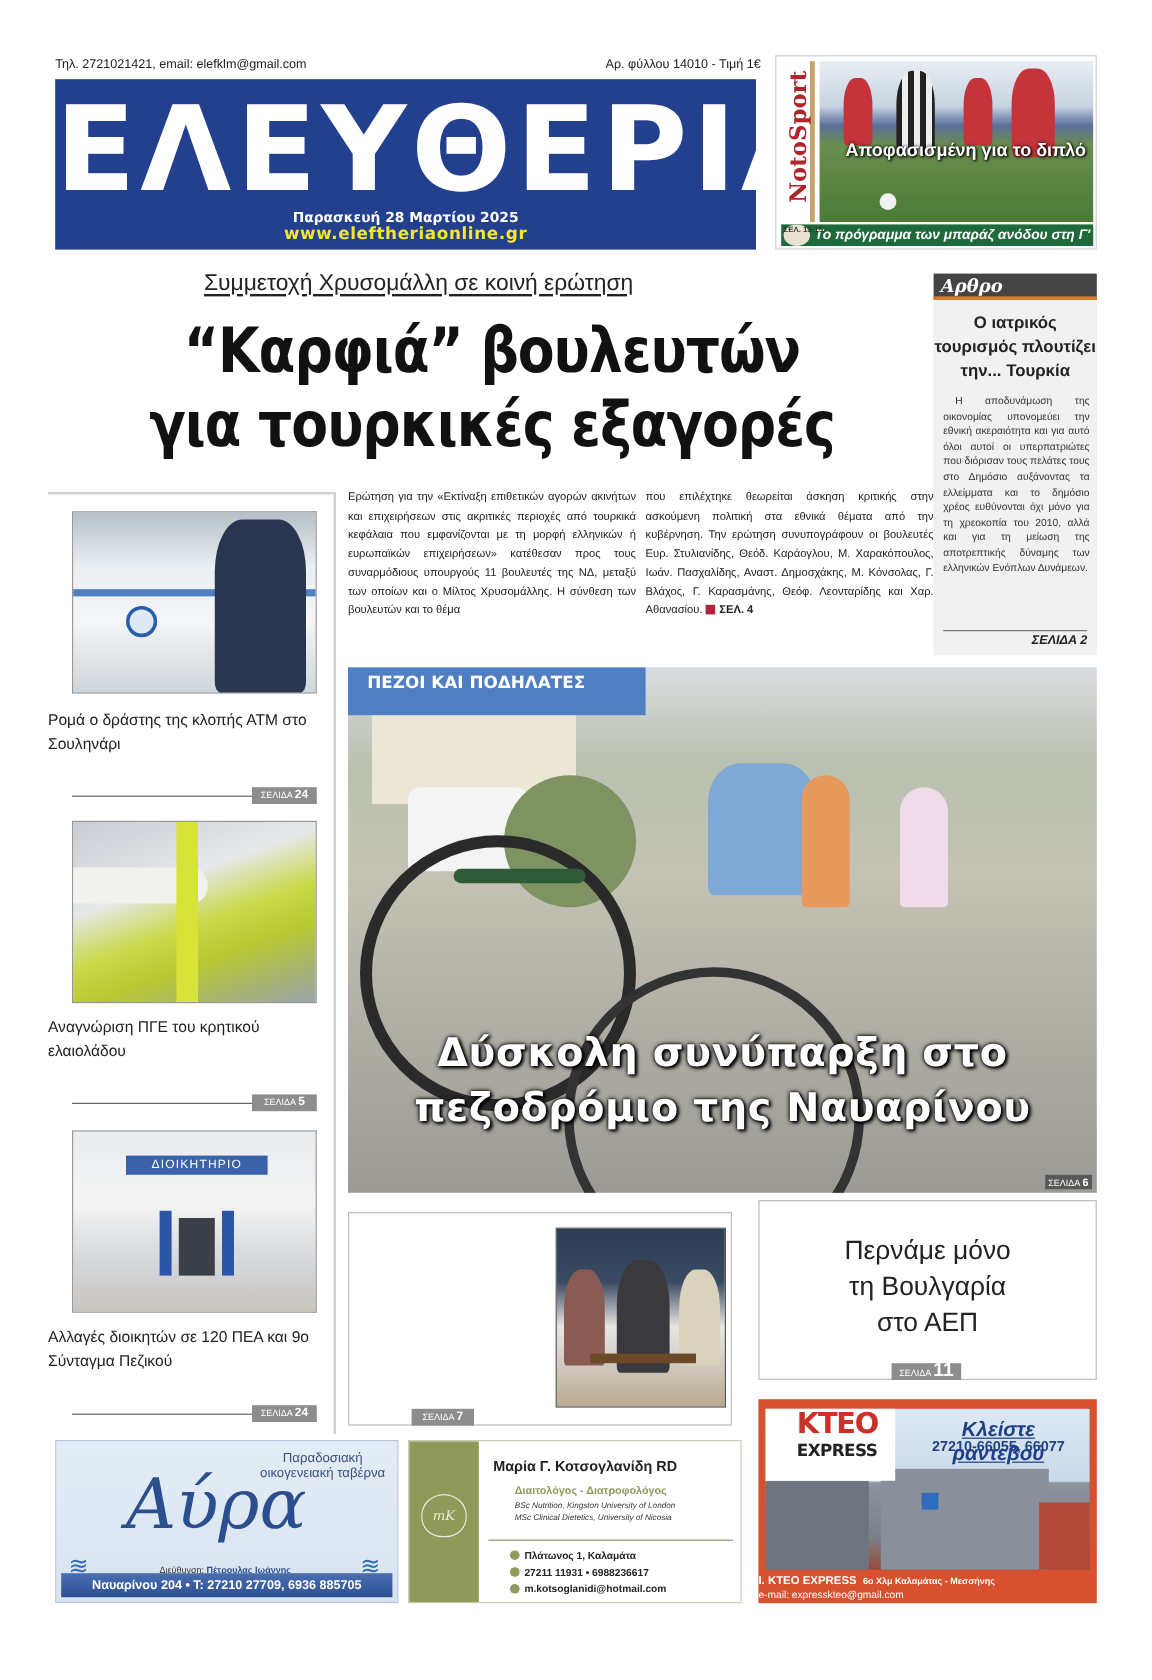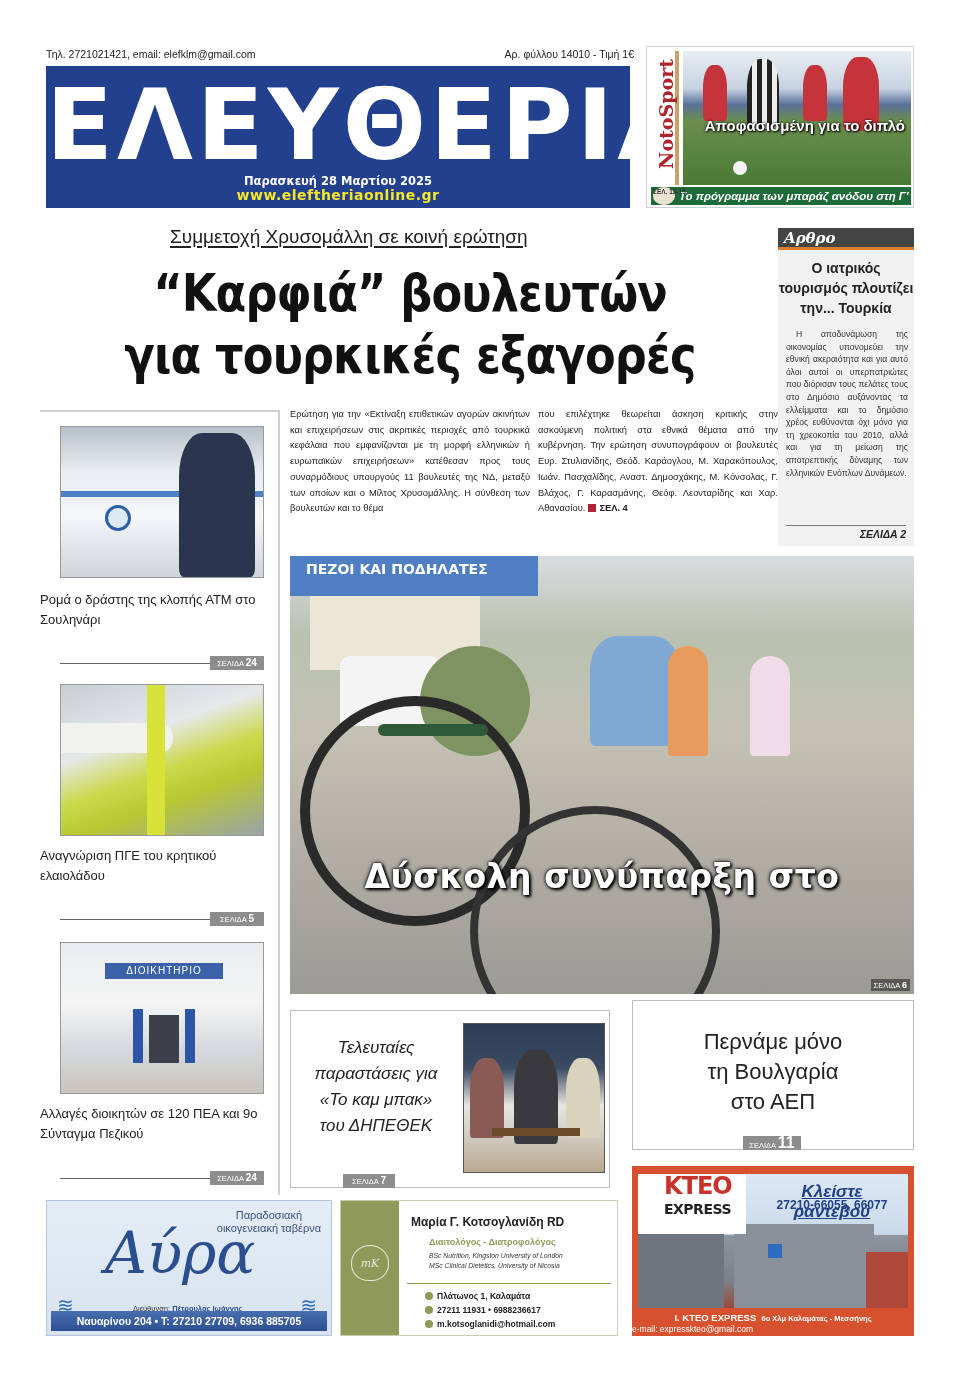--- a/index.html
+++ b/index.html
@@ -92,21 +92,21 @@
   .kots-ico { display: inline-block; width: 8px; height: 8px; border-radius: 50%; background: #8f9a5a; margin-right: 4px; vertical-align: -1px; }
 
   .ad-kteo { left: 632px; top: 1166px; width: 282px; height: 170px; background: #d7512f; overflow: hidden; }
   .kteo-photo { position: absolute; left: 6px; top: 8px; width: 270px; height: 134px;
      background: linear-gradient(180deg, #dce8f4 0%, #cad9ea 45%, #8e949c 46%, #7a8089 80%, #9a4a3a 100%); }
   .kteo-logo { position: absolute; left: 6px; top: 8px; width: 108px; height: 60px; background: #fff; }
   .kteo-logo .k1 { position: absolute; left: 26px; top: -2px; font-family: "DejaVu Sans", sans-serif; font-weight: bold; font-size: 24px; color: #c8322a; letter-spacing: -1px; }
   .kteo-logo .k2 { position: absolute; left: 26px; top: 27px; font-family: "DejaVu Sans", sans-serif; font-weight: bold; font-size: 14px; color: #222; letter-spacing: -0.5px; }
   .kteo-book { position: absolute; left: 130px; top: 16px; width: 140px; text-align: center; color: #1f3f86; font-style: italic; font-weight: bold; font-size: 17px; text-decoration: underline; }
   .kteo-phones { position: absolute; left: 122px; top: 32px; width: 156px; text-align: center; color: #1f3f86; font-weight: bold; font-size: 12px; }
-  .kteo-foot1 { position: absolute; left: 0; right: 0; top: 146px; text-align: center; color: #fff; font-size: 9.5px; font-weight: bold; white-space: nowrap; }
+  .kteo-foot1 { position: absolute; left: 0; right: 0; top: 146px; text-align: left; color: #fff; font-size: 9.5px; font-weight: bold; white-space: nowrap; }
   .kteo-foot1 small { font-size: 7.5px; font-weight: bold; }
   .kteo-foot2 { position: absolute; left: 0; right: 16px; top: 158px; text-align: left; color: #fff; font-size: 8.5px; }
 </style>
 </head>
 <body>
 
 <div class="abs topline" style="left:46px">Τηλ. 2721021421, email: elefklm@gmail.com</div>
 <div class="abs topline" style="right:326px">Αρ. φύλλου 14010 - Τιμή 1€</div>
 
 <div class="abs masthead">
@@ -188,31 +188,26 @@
   <div style="position:absolute;left:130px;top:90px;width:110px;height:110px;background:#7f9362;border-radius:50%;"></div>
   <div style="position:absolute;left:300px;top:80px;width:90px;height:110px;background:#7fa8d4;border-radius:30% 30% 6% 6%;"></div>
   <div style="position:absolute;left:378px;top:90px;width:40px;height:110px;background:#e79a5c;border-radius:20px 20px 4px 4px;"></div>
   <div style="position:absolute;left:460px;top:100px;width:40px;height:100px;background:#f0dce8;border-radius:20px 20px 4px 4px;"></div>
   <div style="position:absolute;left:10px;top:140px;width:230px;height:230px;border:10px solid #2a2a2a;border-radius:50%;"></div>
   <div style="position:absolute;left:180px;top:250px;width:250px;height:250px;border:8px solid #333;border-radius:50%;"></div>
   <div style="position:absolute;left:88px;top:168px;width:110px;height:12px;background:#2f5a38;border-radius:6px;"></div>
   <div class="bp-label">ΠΕΖΟΙ ΚΑΙ ΠΟΔΗΛΑΤΕΣ</div>
   <div class="bp-title">
     <div>Δύσκολη συνύπαρξη στο</div>
+    <div>πεζοδρόμιο της Ναυαρίνου</div>
   </div>
   <div class="bp-page"><span>ΣΕΛΙΔΑ</span> <b>6</b></div>
 </div>
 
 <div class="abs theatre">
-  <div class="theatre-text">
-    <div>Τελευταίες</div>
-    <div>παραστάσεις για</div>
-    <div>«Το καμ μπακ»</div>
-    <div>του ΔΗΠΕΘΕΚ</div>
-  </div>
   <div class="theatre-photo">
     <div style="position:absolute;left:6px;top:34px;width:34px;height:80px;background:#8a5a55;border-radius:40% 40% 6% 6%;"></div>
     <div style="position:absolute;left:50px;top:26px;width:44px;height:94px;background:#3a3a3e;border-radius:40% 40% 6% 6%;"></div>
     <div style="position:absolute;left:102px;top:34px;width:34px;height:80px;background:#d9d2bd;border-radius:40% 40% 6% 6%;"></div>
     <div style="position:absolute;left:28px;top:104px;width:88px;height:8px;background:#6b4a2a;"></div>
   </div>
   <div class="theatre-page"><span>ΣΕΛΙΔΑ</span> <b>7</b></div>
 </div>
 
 <div class="abs aep">

